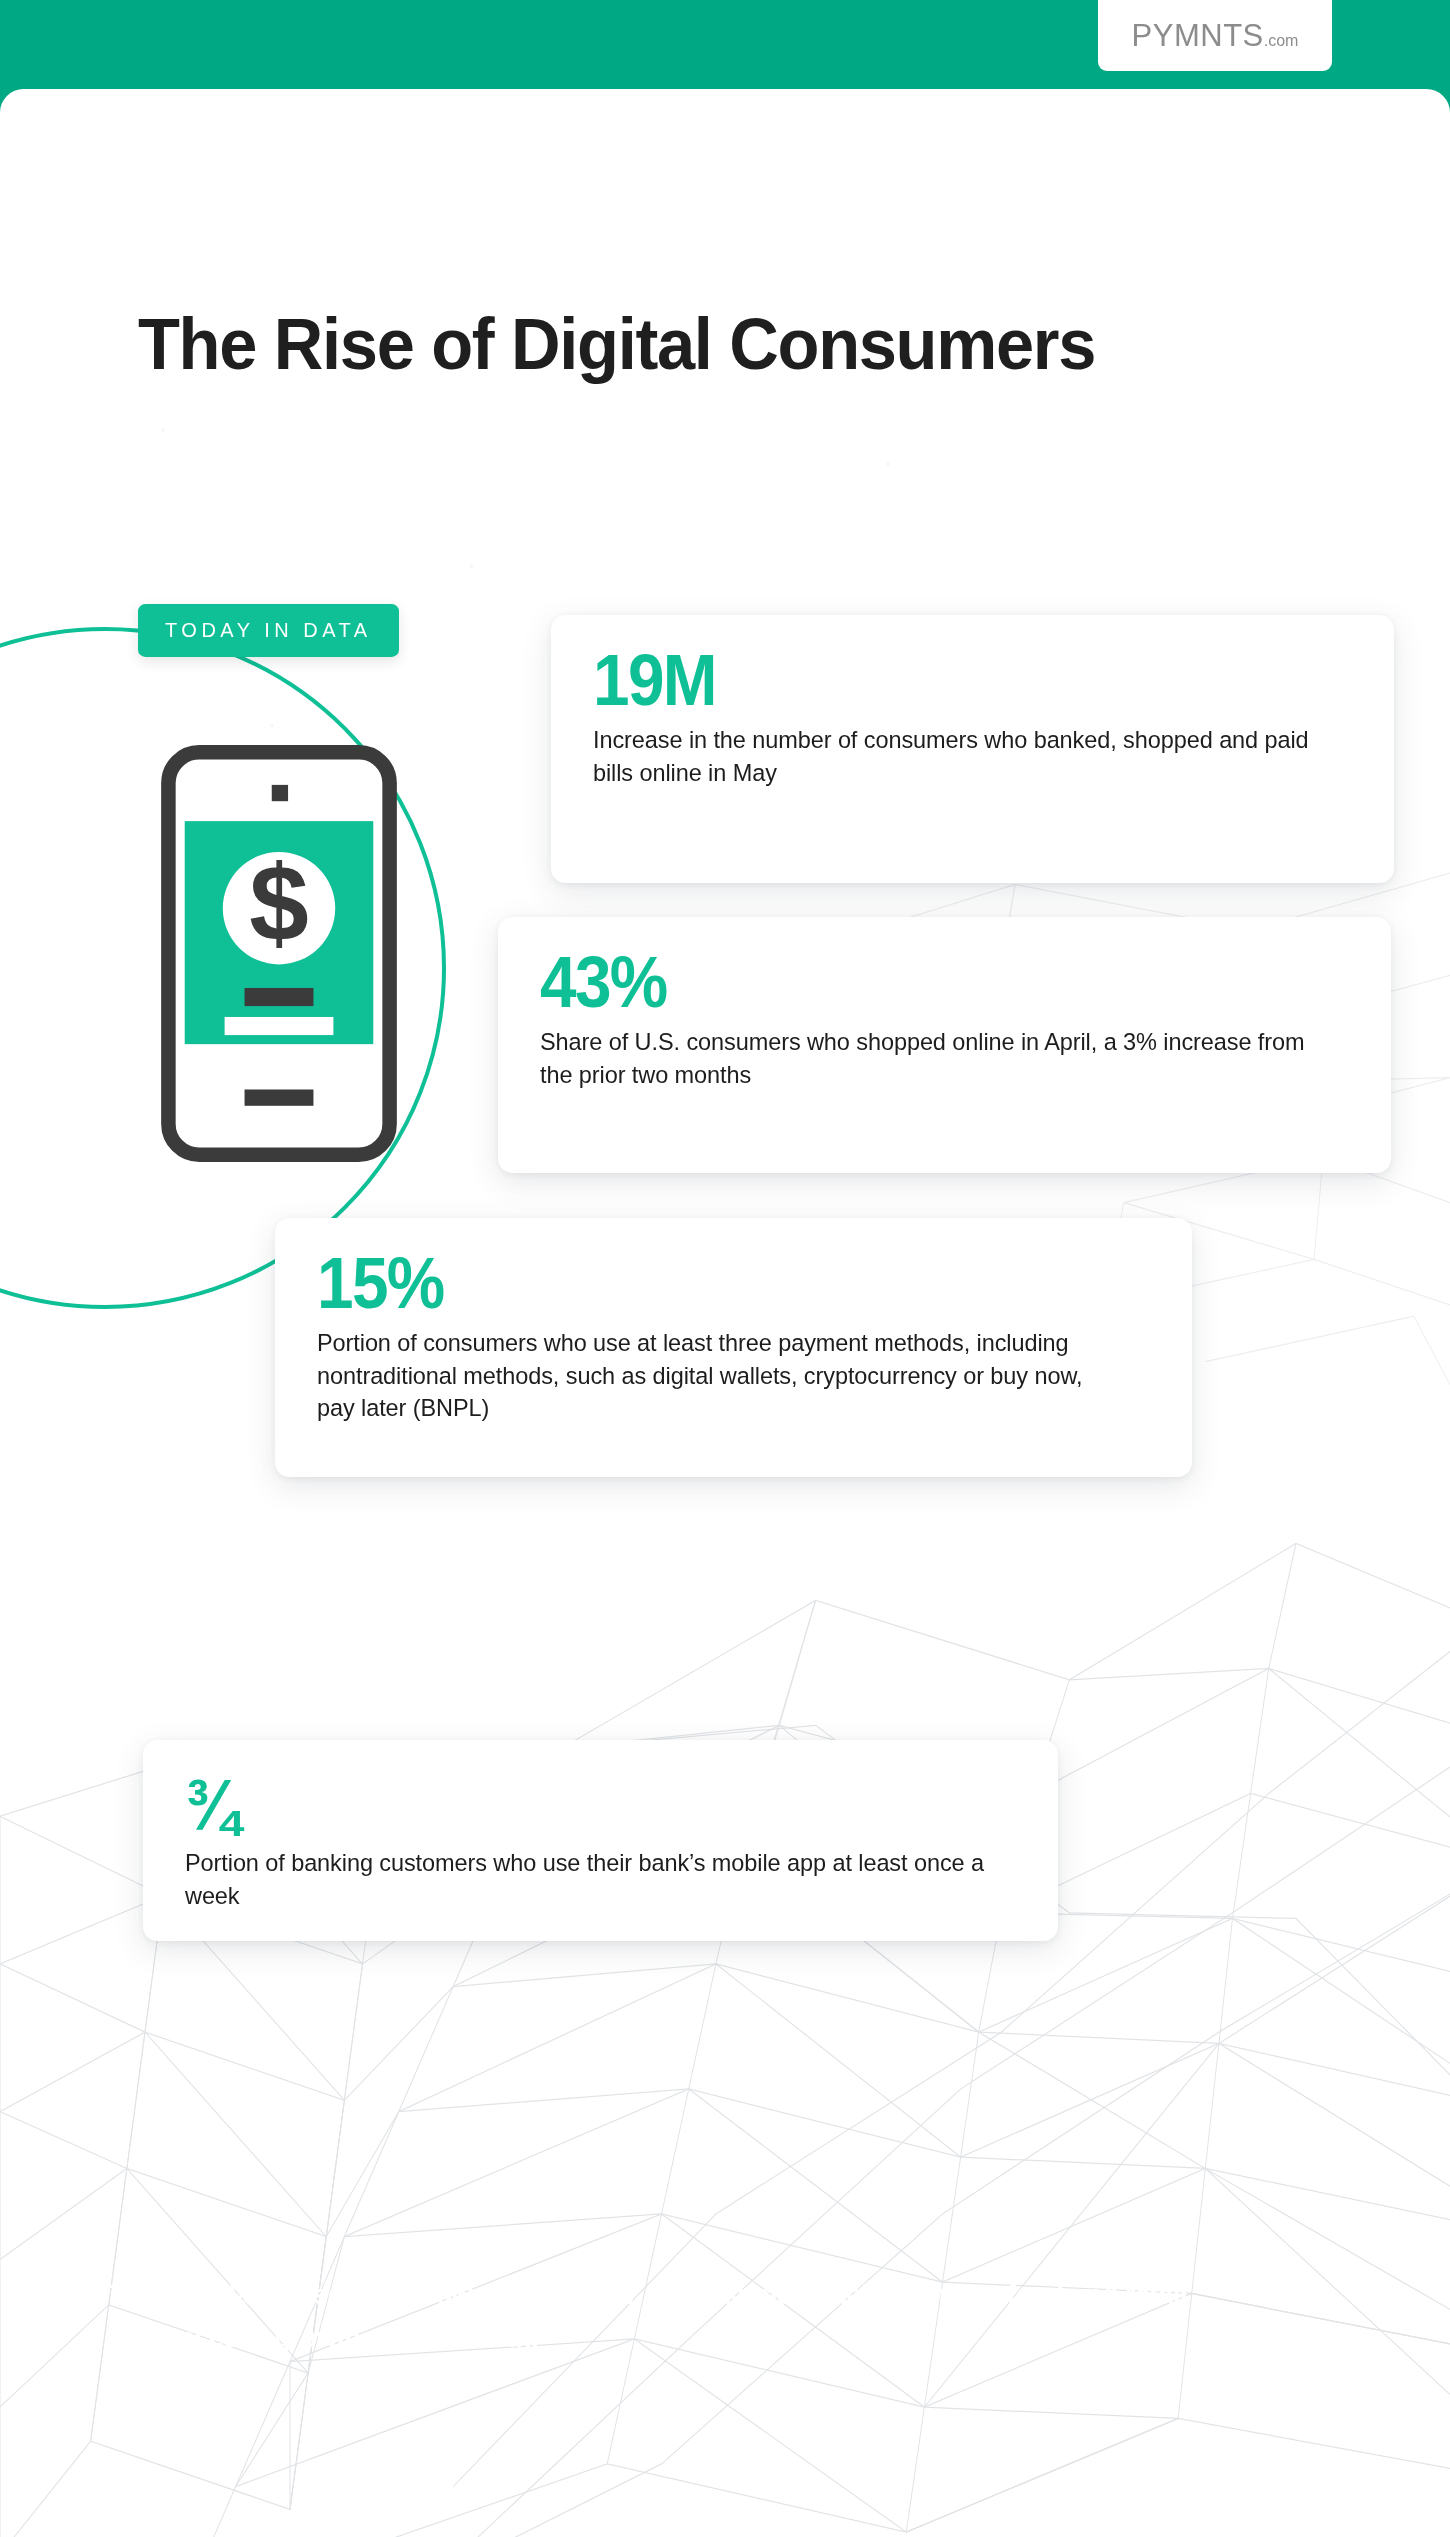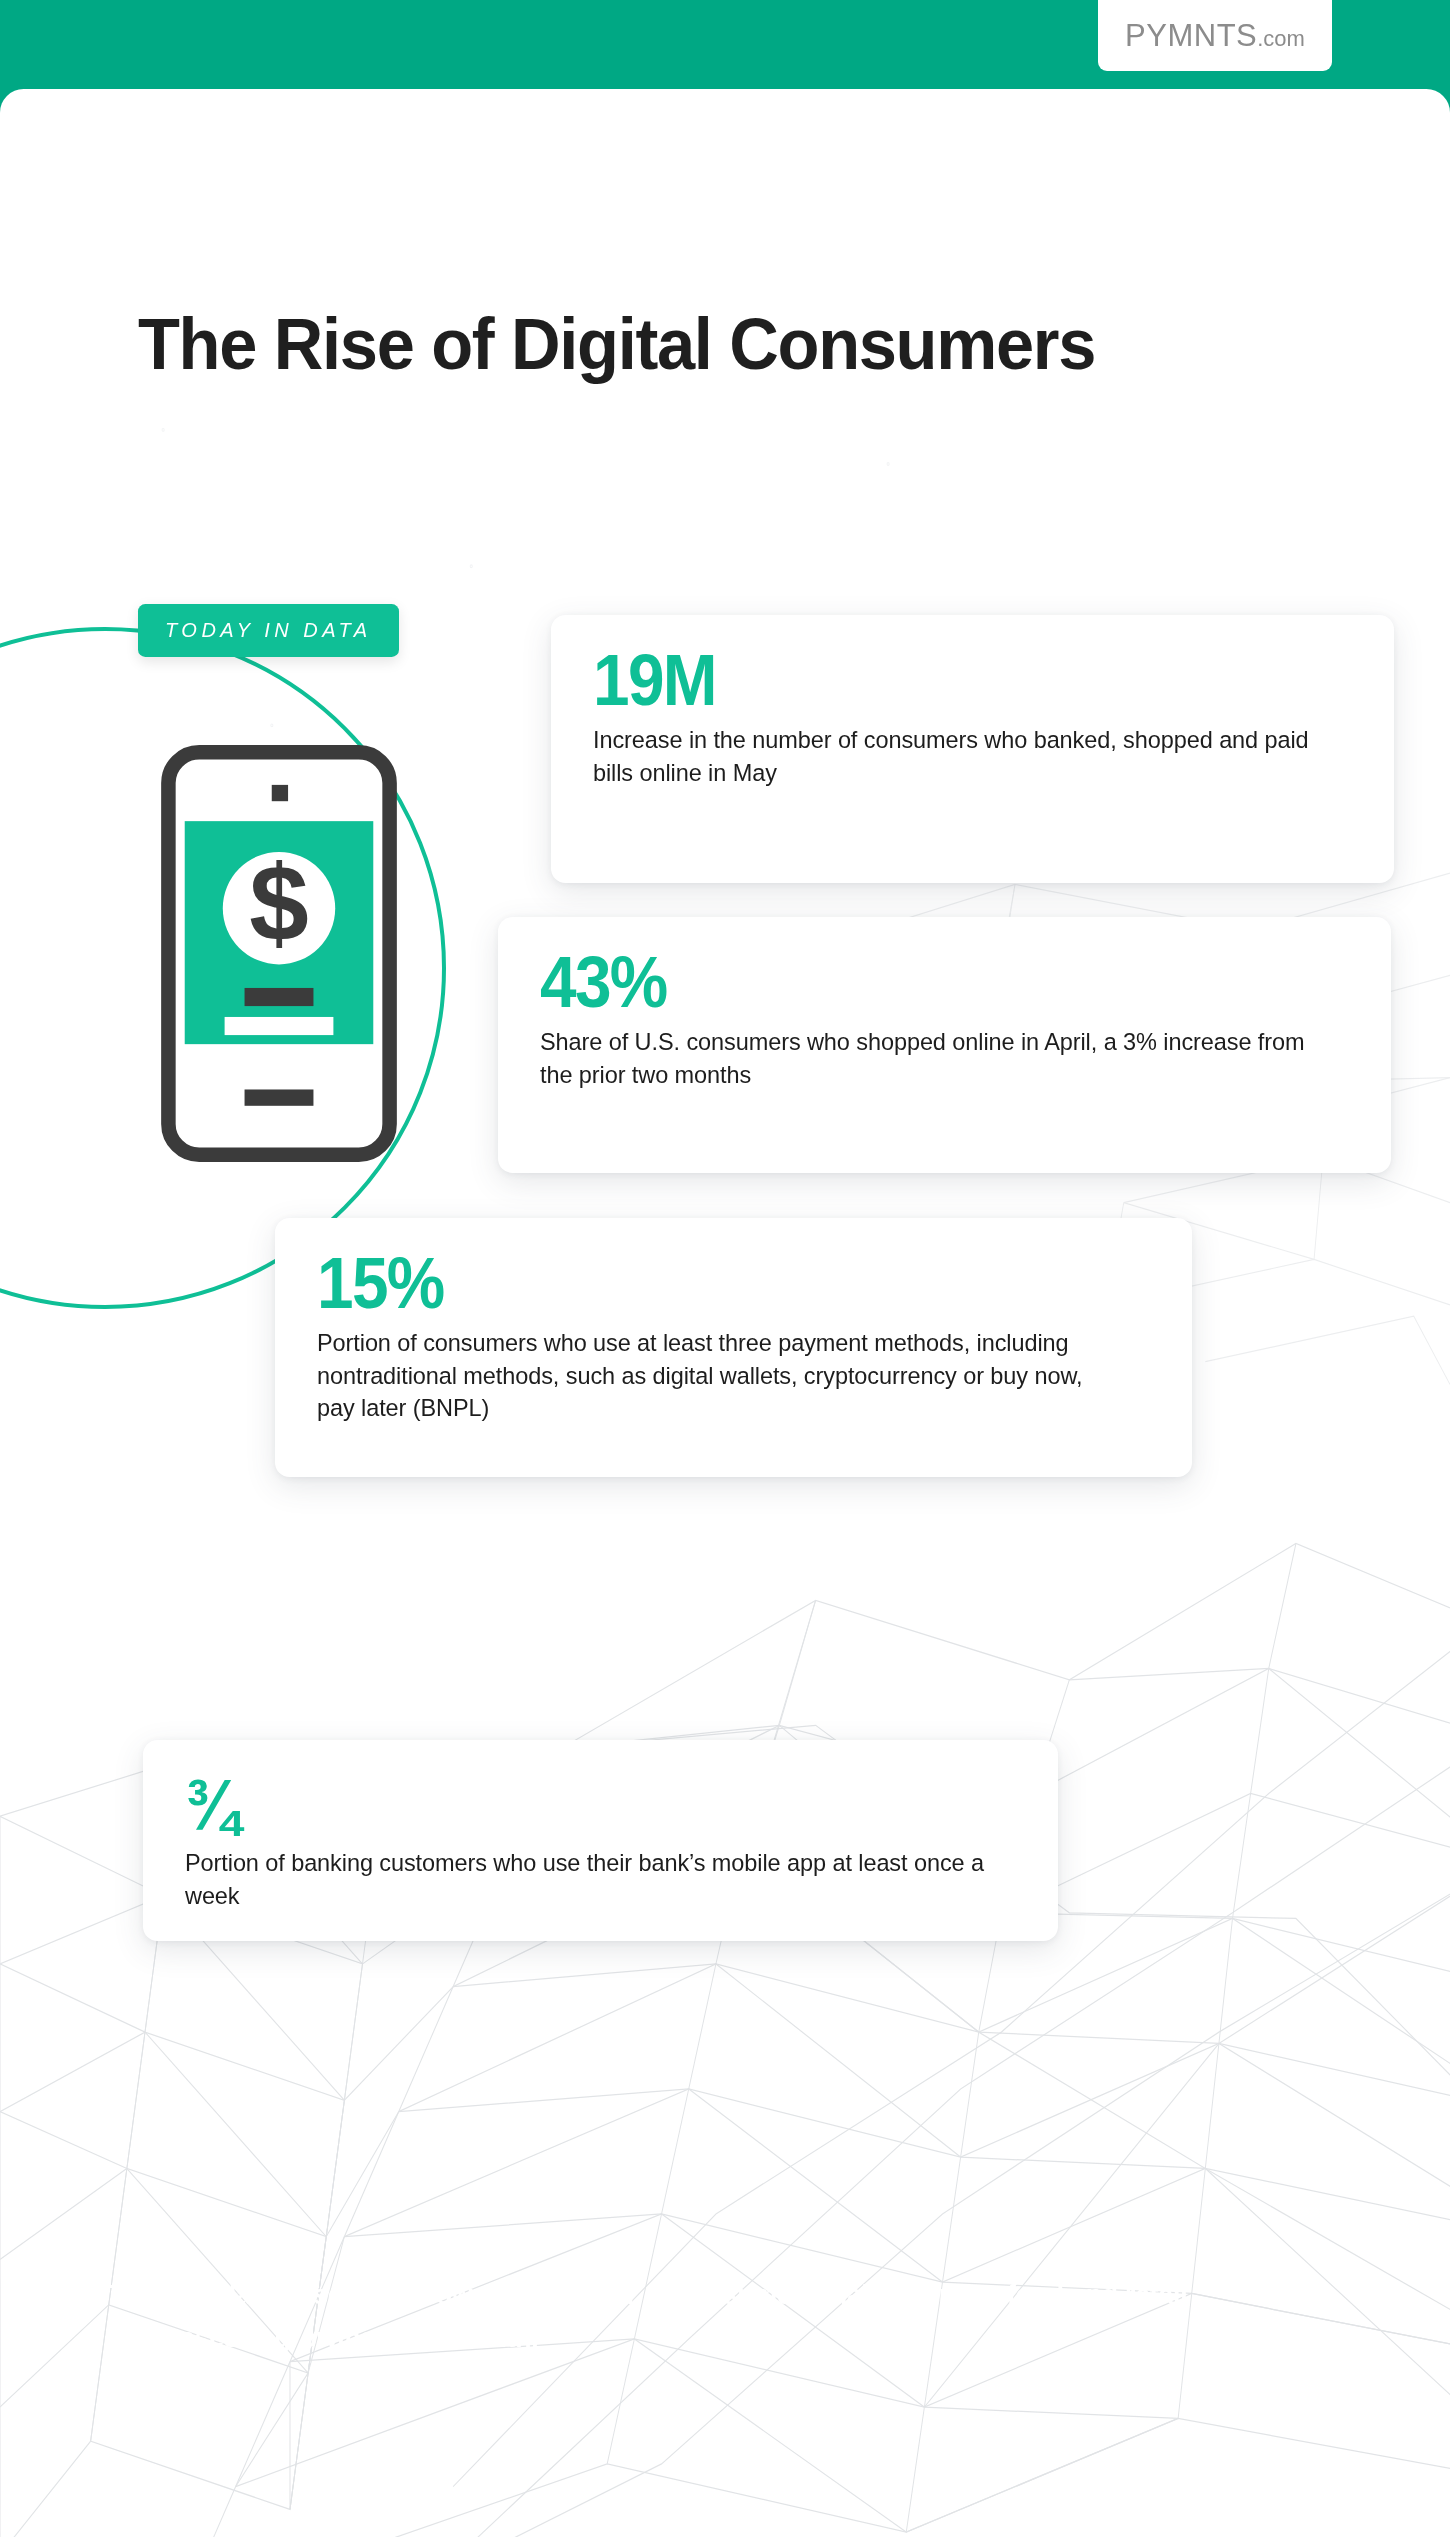--- a/index.html
+++ b/index.html
@@ -34,21 +34,21 @@
     justify-content: center;
   }
   .logo-text {
     font-family: "Liberation Sans", sans-serif;
     font-size: 31px;
     letter-spacing: 0.5px;
     color: #8c8c8c;
     font-weight: 400;
     white-space: nowrap;
   }
-  .logo-text .dotcom { font-size: 22px; letter-spacing: 0; }
+  .logo-text .dotcom { font-size: 16px; letter-spacing: 0; }
 
   
   .panel {
     position: absolute;
     left: 0px;
     top: 89px;
     width: 1450px;
     height: 2534px;
     background: #ffffff;
     border-radius: 23.6px 23.6px 23.6px 23.6px;
@@ -103,21 +103,20 @@
     display: flex;
     align-items: center;
     box-shadow: 0 4.5px 12.7px rgba(0,0,0,0.10);
   }
   .badge span {
     color: #ffffff;
     font-size: 20px;
     font-weight: 500;
     letter-spacing: 4.5px;
     white-space: nowrap;
-    font-style: italic;
   }
 
   
   .phone { position: absolute; left: 161px; top: 656px; width: 236px; height: 417px; }
   .phone svg { display: block; width: 100%; height: 100%; }
 
   
   .card {
     position: absolute;
     background: #ffffff;

